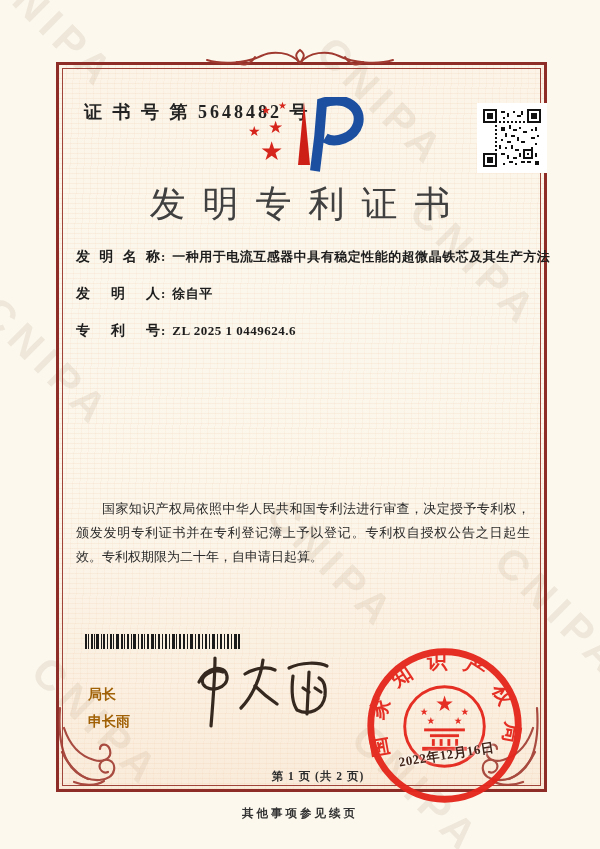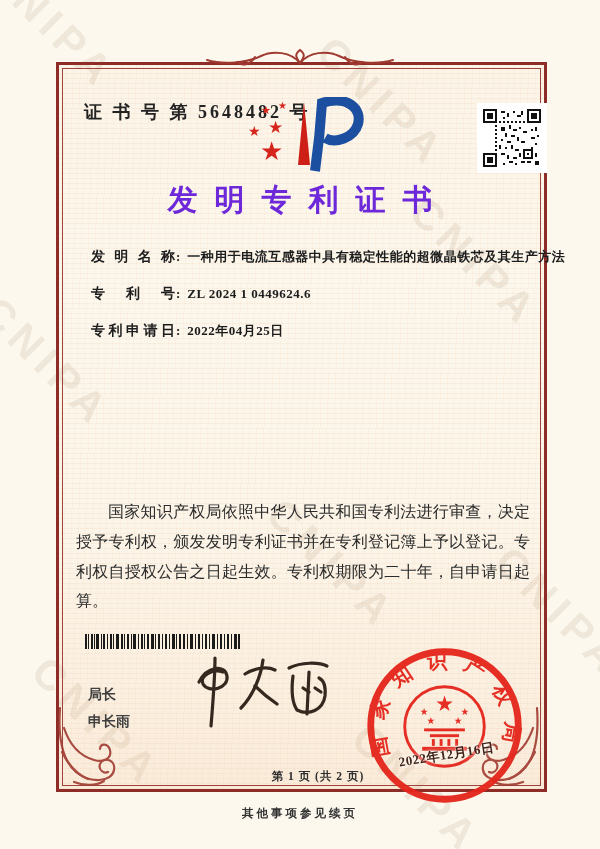--- a/index.html
+++ b/index.html
@@ -26,40 +26,40 @@
   .cert-no{position:absolute;left:84px;top:100px;z-index:2;font-size:18px;font-weight:700;
            letter-spacing:3px;color:#232323;}
   .logo{position:absolute;left:228px;top:95px;width:150px;height:82px;z-index:2;}
   .logo-star{position:absolute;color:#d5251c;line-height:1;}
   .logo-tri{position:absolute;left:70px;top:7px;width:0;height:0;
             border-left:6px solid transparent;border-right:6px solid transparent;
             border-bottom:63px solid #ce1f16;}
   .qr{position:absolute;left:477px;top:103px;width:70px;height:70px;background:#fff;z-index:2;
       display:flex;align-items:center;justify-content:center;}
   .title{position:absolute;left:0;right:0;top:180px;z-index:2;text-align:center;
-         font-size:30px;font-weight:700;letter-spacing:17px;color:#6d28d9;text-indent:17px;}
+         font-size:36px;font-weight:400;letter-spacing:17px;color:#404040;text-indent:17px;}
 
   .fields{position:absolute;left:76px;right:70px;top:246px;z-index:2;font-size:13px;
           font-weight:700;color:#1d1d1d;}
-  .frow{margin-bottom:15px;line-height:22px;white-space:nowrap;margin-left:15px;}
+  .frow{margin-bottom:15px;line-height:22px;white-space:nowrap;}
   .flabel{display:inline-block;width:84px;font-size:14px;text-align:justify;text-align-last:justify;
           vertical-align:bottom;}
   .fcolon{display:inline-block;margin:0 7px 0 1px;}
   .fvalue{letter-spacing:.5px;}
   .grant-pair2{margin-left:42px;}
 
-  .body-text{position:absolute;left:76px;right:70px;top:497px;z-index:2;font-size:16px;
+  .body-text{position:absolute;left:76px;right:70px;top:497px;z-index:2;font-size:13px;
              color:#2a2a2a;line-height:1.86;text-align:justify;}
   .body-text p{margin:0;text-indent:2em;}
 
   .barcode{position:absolute;left:85px;top:634px;z-index:2;}
 
   .official{position:absolute;left:88px;top:681px;z-index:2;
             font-family:"Liberation Sans","DejaVu Sans",sans-serif;
-            font-size:14px;font-weight:700;color:#404040;line-height:1.95;}
+            font-size:14px;font-weight:700;color:#a16207;line-height:1.95;}
   .signature{position:absolute;left:185px;top:652px;z-index:2;}
 
   .seal{position:absolute;left:362px;top:643px;width:165px;height:165px;z-index:3;opacity:.96;}
   .seal-date{position:absolute;left:364px;top:746px;width:165px;z-index:4;text-align:center;
              font-size:13px;font-weight:700;color:#402318;letter-spacing:.5px;
              transform:rotate(-9deg);
              text-shadow:0 0 3px rgba(255,255,255,.95),0 0 5px rgba(255,255,255,.8);}
 
   .page-info{position:absolute;left:0;right:0;top:769px;z-index:2;text-align:center;
              font-size:11.5px;font-weight:700;color:#2d2d2d;letter-spacing:1px;padding-left:36px;}
@@ -195,24 +195,24 @@
   </svg>
 </div>
 
 <div class="title">发明专利证书</div>
 
 <div class="fields">
   <div class="frow">
     <span class="flabel">发明名称</span><span class="fcolon">:</span><span class="fvalue">一种用于电流互感器中具有稳定性能的超微晶铁芯及其生产方法</span>
   </div>
   <div class="frow">
-    <span class="flabel">专利号</span><span class="fcolon">:</span><span class="fvalue">ZL 2024 1 0449624.6</span>
+    <span class="flabel">发明人</span><span class="fcolon">:</span><span class="fvalue">徐自平</span>
   </div>
   <div class="frow">
-    <span class="flabel">专利申请日</span><span class="fcolon">:</span><span class="fvalue">2022年04月25日</span>
+    <span class="flabel">专利号</span><span class="fcolon">:</span><span class="fvalue">ZL 2025 1 0449624.6</span>
   </div>
 </div>
 
 <div class="body-text">
   <p>国家知识产权局依照中华人民共和国专利法进行审查，决定授予专利权，颁发发明专利证书并在专利登记簿上予以登记。专利权自授权公告之日起生效。专利权期限为二十年，自申请日起算。</p>
 </div>
 
 <svg class="barcode" width="155" height="15" viewBox="0 0 155 15" fill="#1a1a1a" shape-rendering="crispEdges">
   <rect x="0" width="2" height="15"></rect>
     <rect x="3" width="1" height="15"></rect>

